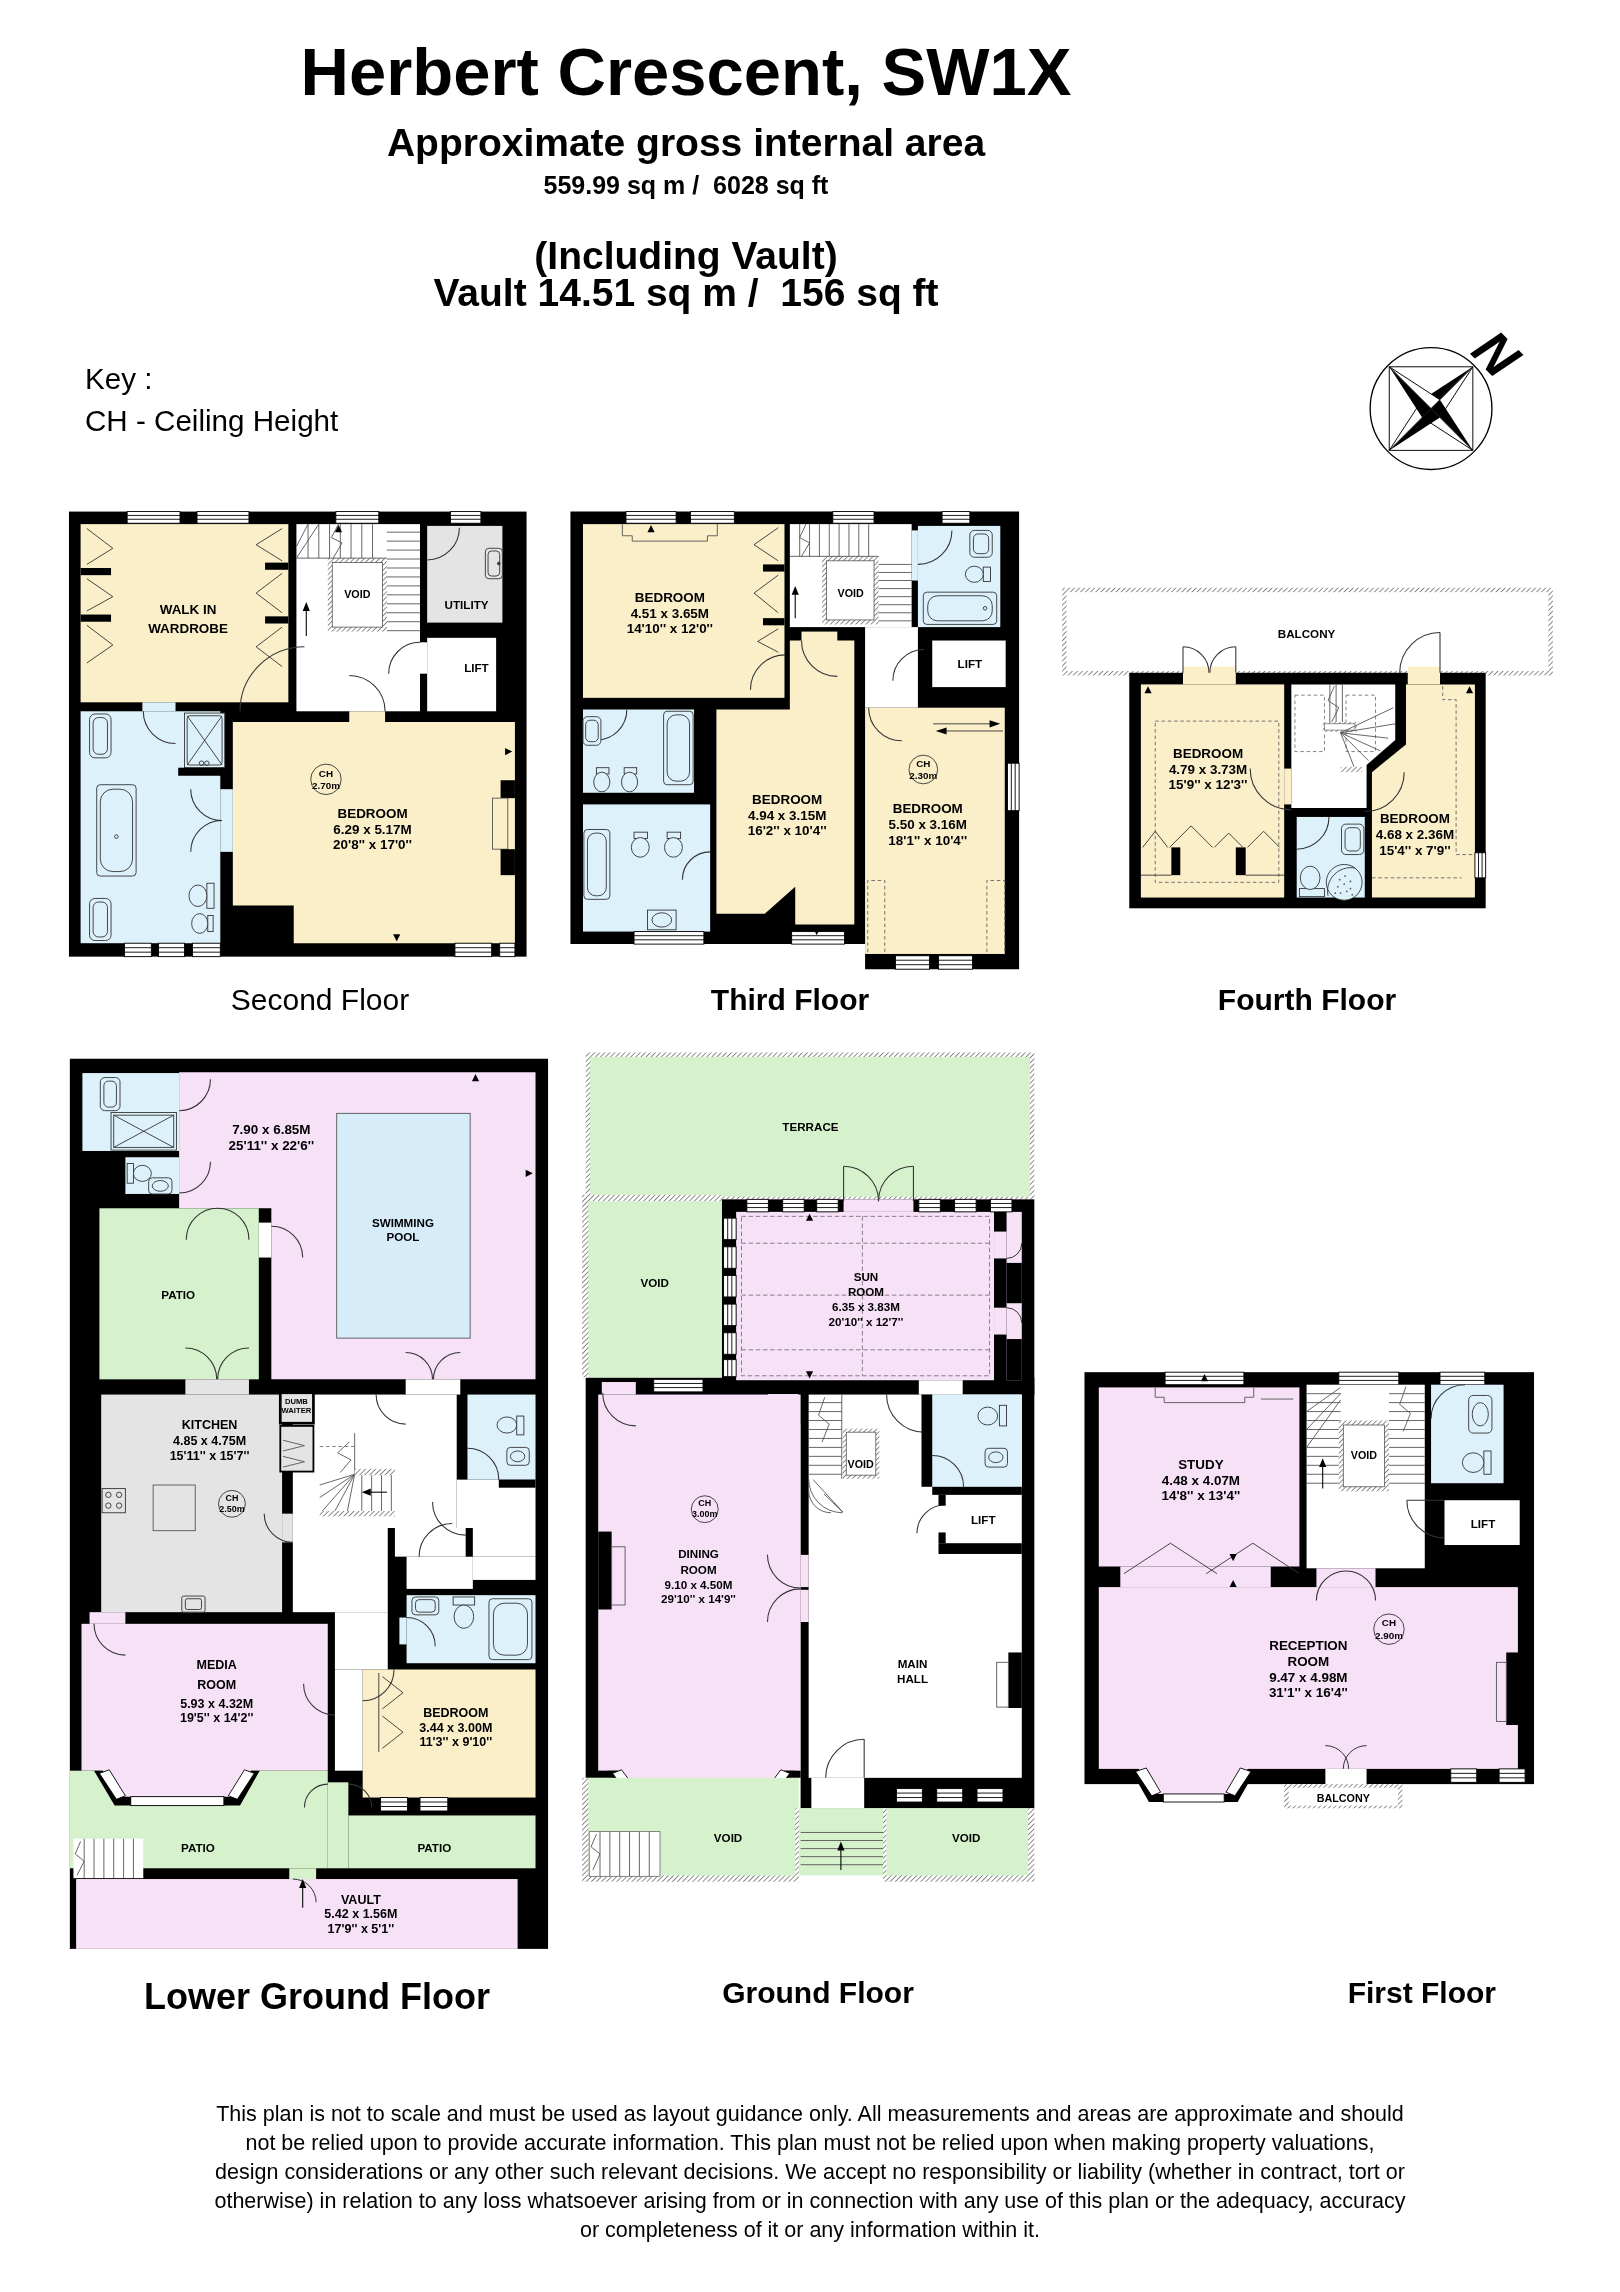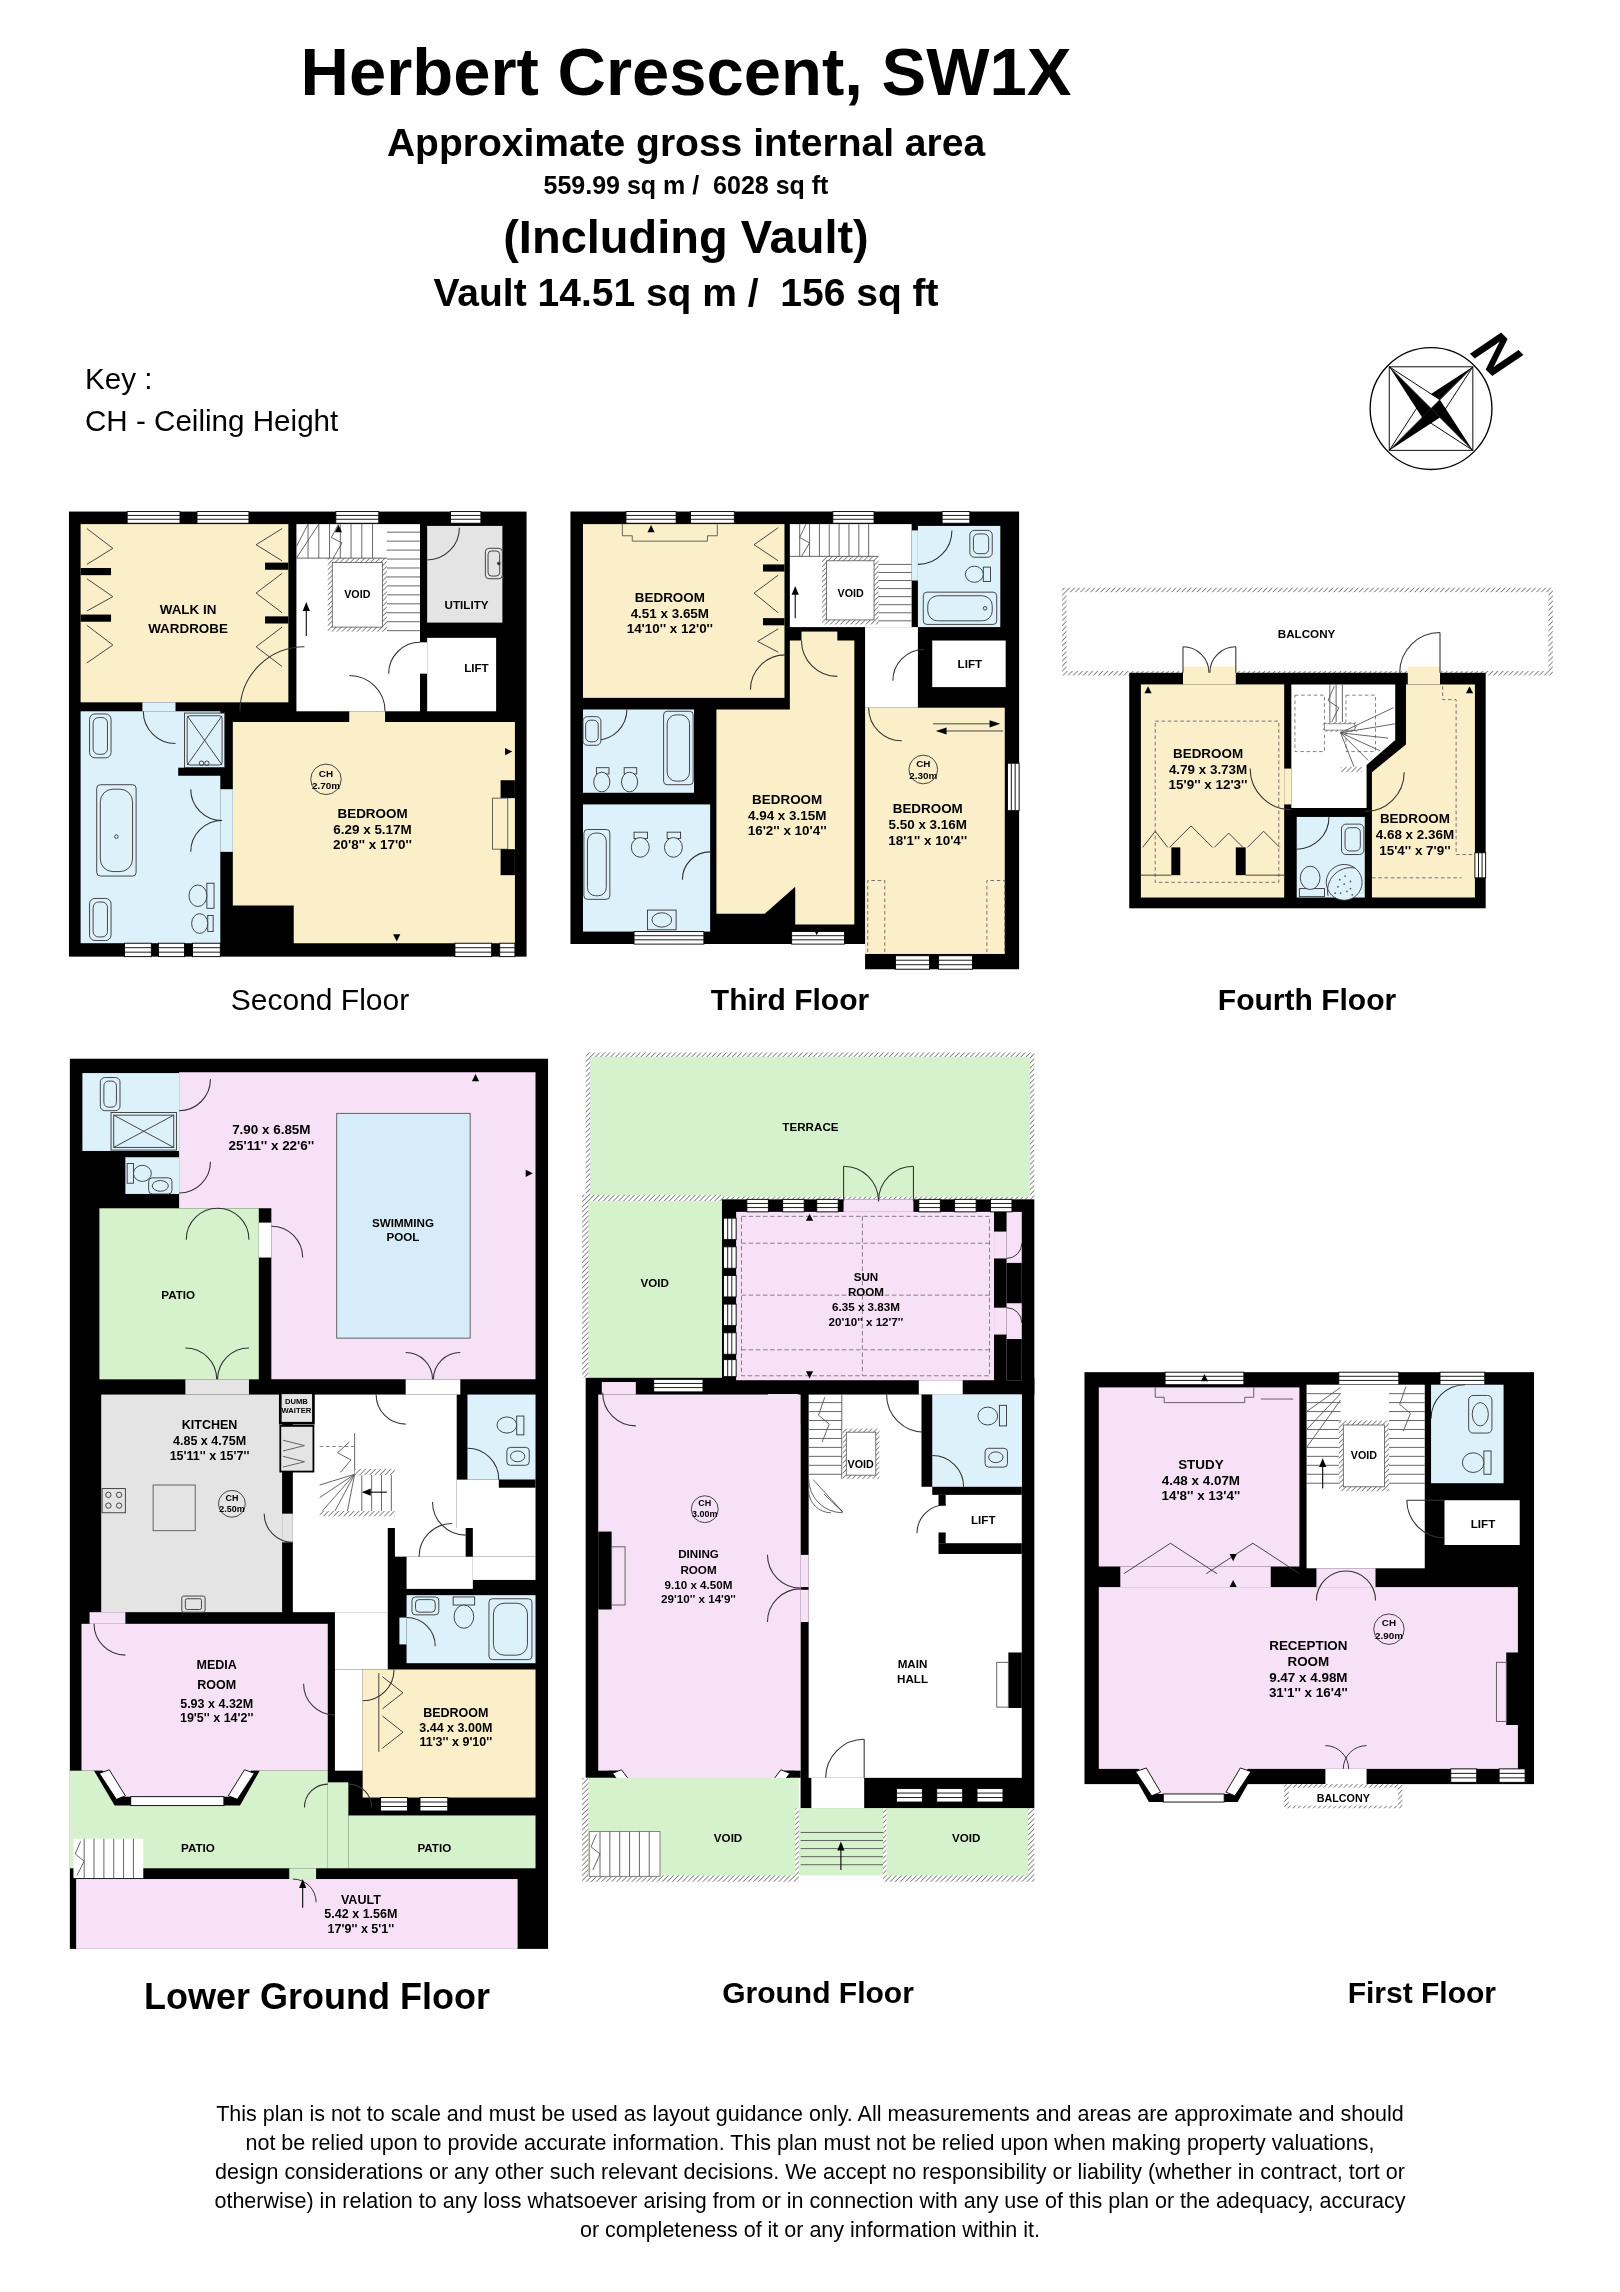--- a/index.html
+++ b/index.html
@@ -11,21 +11,21 @@
 </style>
 </head>
 <body>
 
 <div class="abs ttl" style="top:33px;font-size:67px;">Herbert Crescent, SW1X</div>
 
 <div class="abs ttl" style="top:121px;font-size:39px;">Approximate gross internal area</div>
 
 <div class="abs ttl" style="top:171px;font-size:25px;">559.99 sq m /&nbsp; 6028 sq ft</div>
 
-<div class="abs ttl" style="top:209px;font-size:47px;">(Including Vault)</div>
+<div class="abs ttl" style="top:234px;font-size:39px;">(Including Vault)</div>
 
 <div class="abs ttl" style="top:271px;font-size:39px;">Vault 14.51 sq m /&nbsp; 156 sq ft</div>
 
 <div class="abs" style="top:358px;left:85px;font-size:29.6px;line-height:42px;">Key :<br>CH - Ceiling Height</div>
 
 <div class="abs rl" style="top:983px;left:141px;width:358px;text-align:center;font-weight:normal;font-size:30px;">Second Floor</div>
 
 <div class="abs rl" style="top:983px;left:611px;width:358px;text-align:center;font-weight:bold;font-size:30px;">Third Floor</div>
 
 <div class="abs rl" style="top:983px;left:1128px;width:358px;text-align:center;font-weight:bold;font-size:30px;">Fourth Floor</div>

